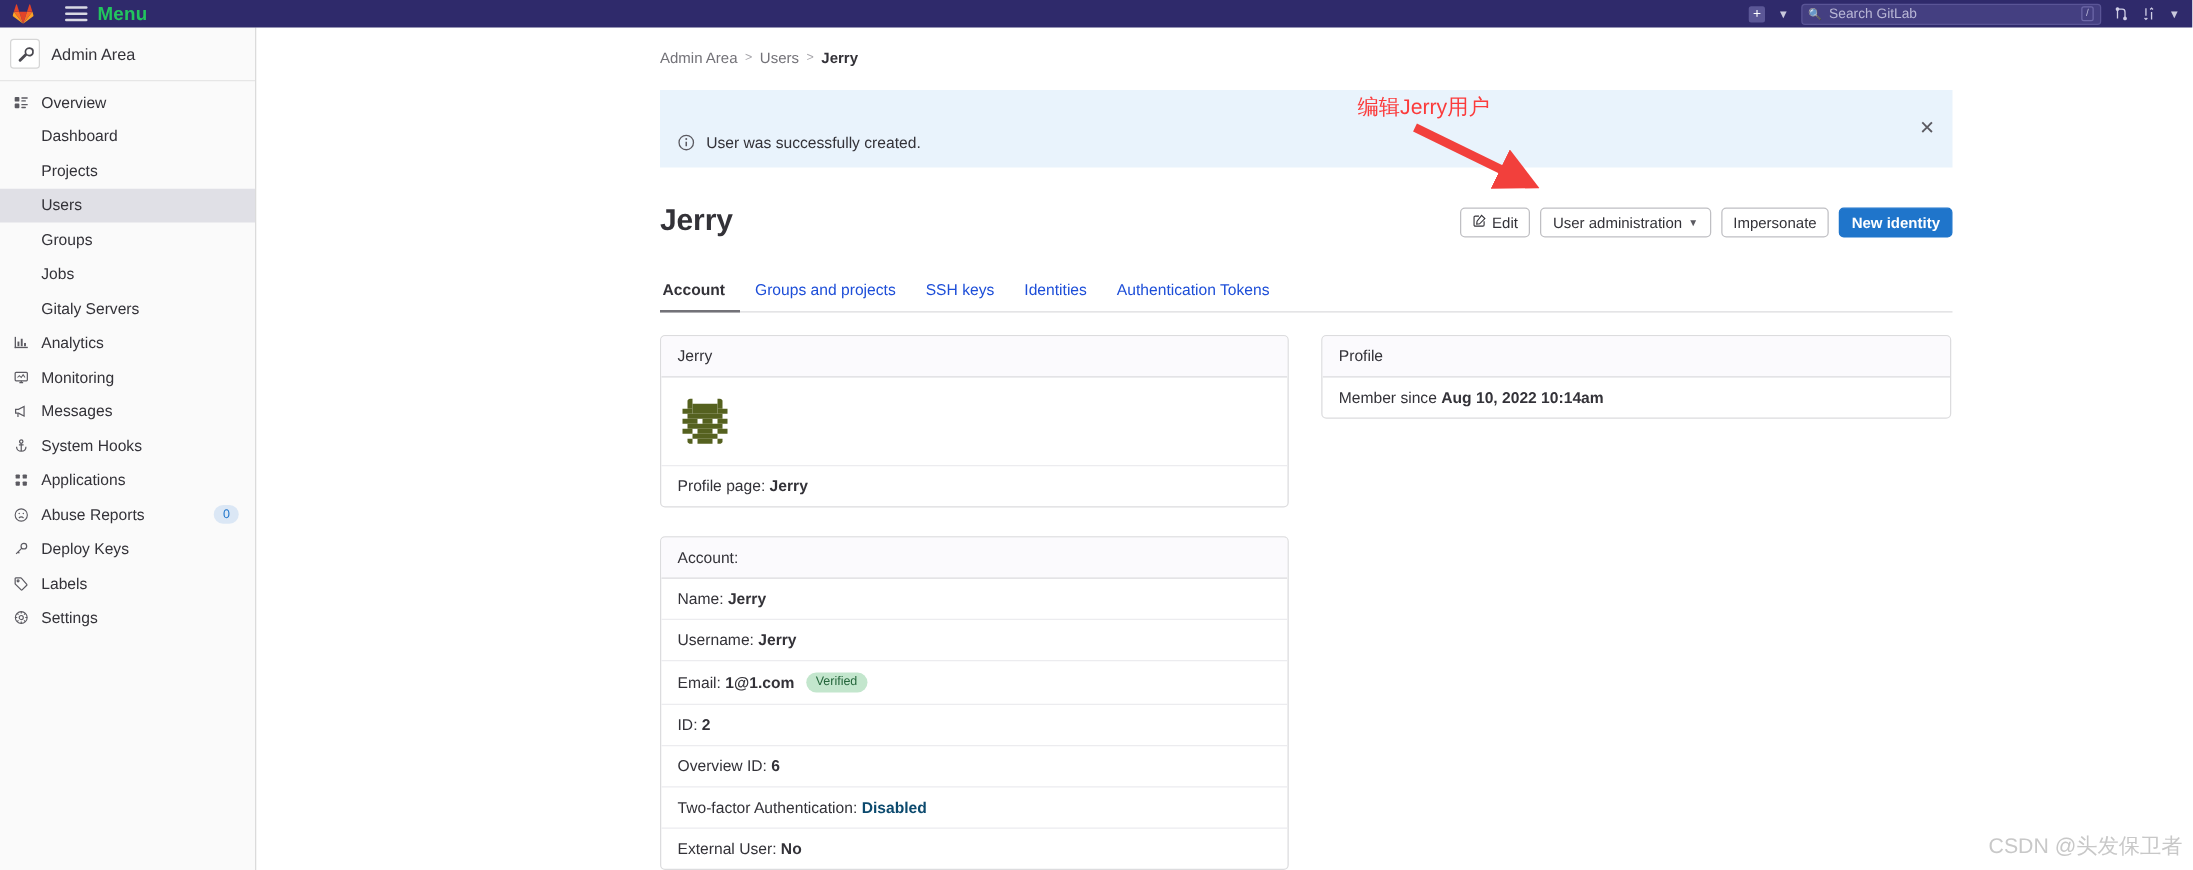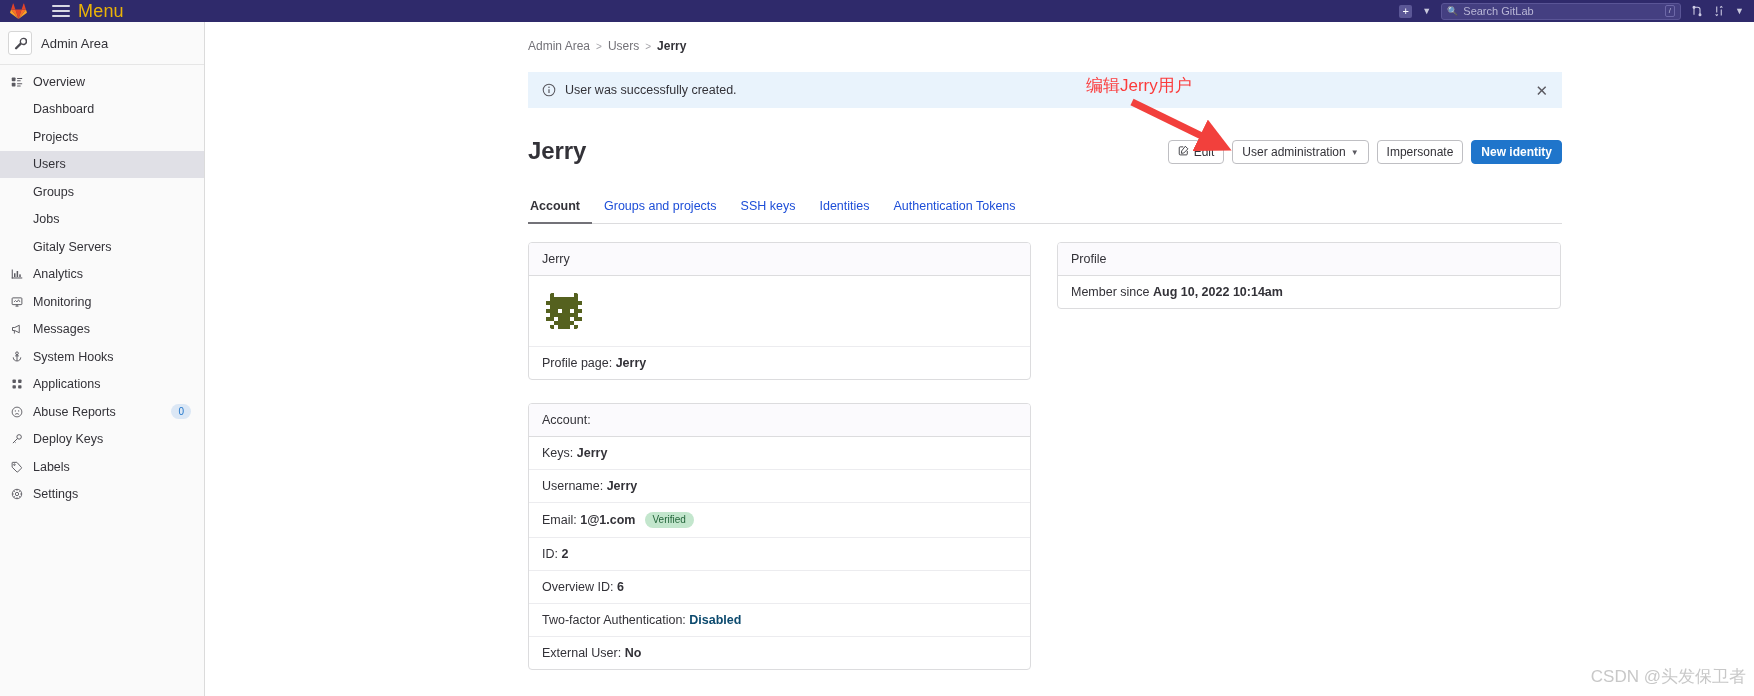--- a/index.html
+++ b/index.html
@@ -16,22 +16,22 @@
   .topbar {
     position: absolute; top: 0; left: 0; right: 0; height: 22px;
     background: #2f2a6b;
     display: flex; align-items: center;
     z-index: 40;
   }
   .gl-logo { margin-left: 6px; width: 24px; height: 22px; display:flex; align-items:center; justify-content:center; }
   .hamburger { margin-left: 22px; width: 18px; display:flex; flex-direction:column; gap:3px; cursor:pointer;}
   .hamburger i { display:block; height:2px; background:#d8d8e3; border-radius:1px; }
   .menu-label {
-    color: #eab308; font-size: 18px; margin-left: 8px; letter-spacing: .2px;
-    font-weight: 400;
+    color: #22c55e; font-size: 15px; margin-left: 8px; letter-spacing: .2px;
+    font-weight: 700;
   }
   .topbar-right { margin-left: auto; display: flex; align-items: center; gap: 10px; padding-right: 10px; }
   .plus-box {
     width: 13px; height: 13px; border-radius: 2px; background: #5b5796;
     color: #fff; font-size: 11px; line-height: 12px; text-align: center;
     display:flex; align-items:center; justify-content:center; cursor:pointer;
   }
   .chev { color:#c9c9dd; font-size: 9px; cursor:pointer; }
   .search-box {
     width: 228px; height: 15px; background: #443f81; border: 1px solid #5a5596;
@@ -92,22 +92,22 @@
     padding: 17px 0 0 324px; font-size: 12px; color: #737278;
   }
   .breadcrumb a { color: #737278; text-decoration: none; cursor: pointer; }
   .bc-sep { color: #a4a3a8; font-size: 10px; }
   .bc-current { color: #333238; font-weight: 700; }
 
   .inner { padding: 0 0 0 324px; margin-right: 192px; }
 
   .alert {
     margin-top: 19px; background: #e9f3fc;
-    display: flex; align-items: center; height: 36px;
-    padding: 0 14px; position: relative;
+    display: flex; align-items: flex-end; height: 36px;
+    padding: 13px 14px; position: relative;
   }
   .alert .ai { color: #5b5a61; font-size: 13px; margin-right: 9px; display:flex; }
   .alert .atext { font-size: 12.5px; color: #333238; }
   .alert .aclose {
     position: absolute; right: 14px; top: 50%; transform: translateY(-50%);
     color: #5b5a61; font-size: 15px; cursor: pointer; line-height: 1;
   }
 
   .page-title {
     font-size: 24px; font-weight: 600; color: #333238;
@@ -484,21 +484,21 @@
               </span>
             </div>
             <div class="card-row">
               <span>Profile page:</span>&nbsp;<b>Jerry</b>
             </div>
           </div>
 
           <div class="card">
             <div class="card-head">Account:</div>
             <div class="card-row">
-              <span>Keys:</span>&nbsp;<b>Jerry</b>
+              <span>Name:</span>&nbsp;<b>Jerry</b>
             </div>
             <div class="card-row">
               <span>Username:</span>&nbsp;<b>Jerry</b>
             </div>
             <div class="card-row">
               <span>Email:</span>&nbsp;<b>1@1.com</b>
               <span class="vbadge">Verified</span>
             </div>
             <div class="card-row">
               <span>ID:</span>&nbsp;<b>2</b>

